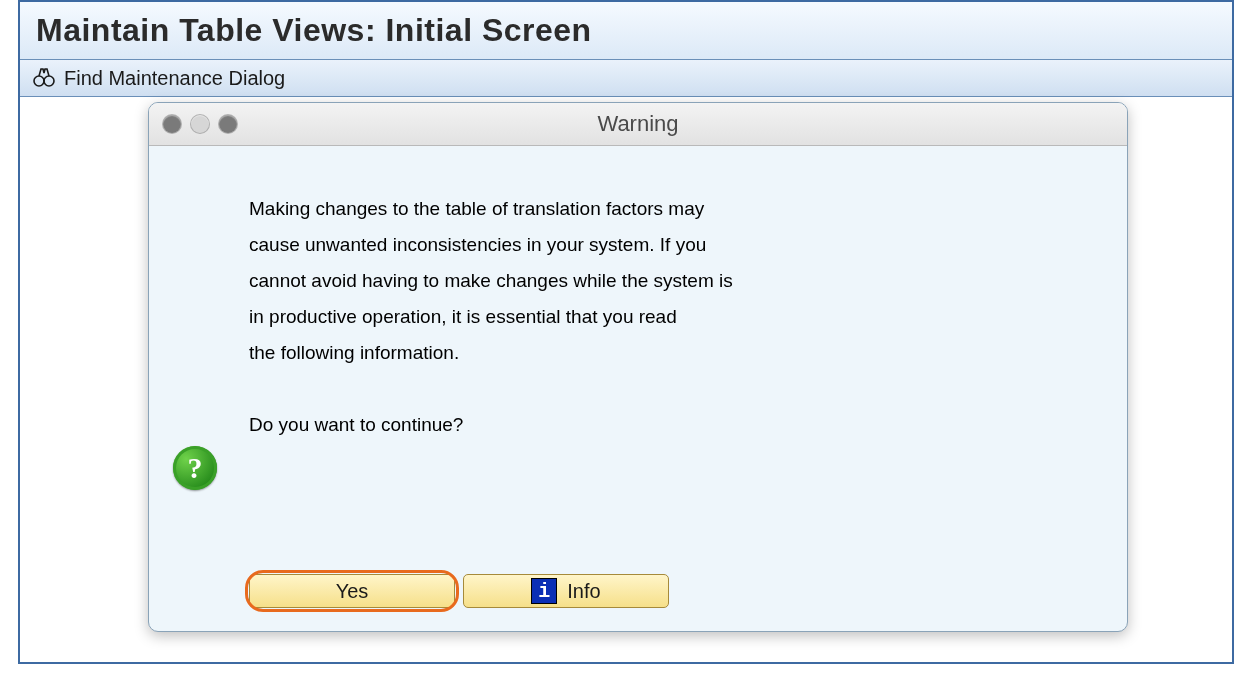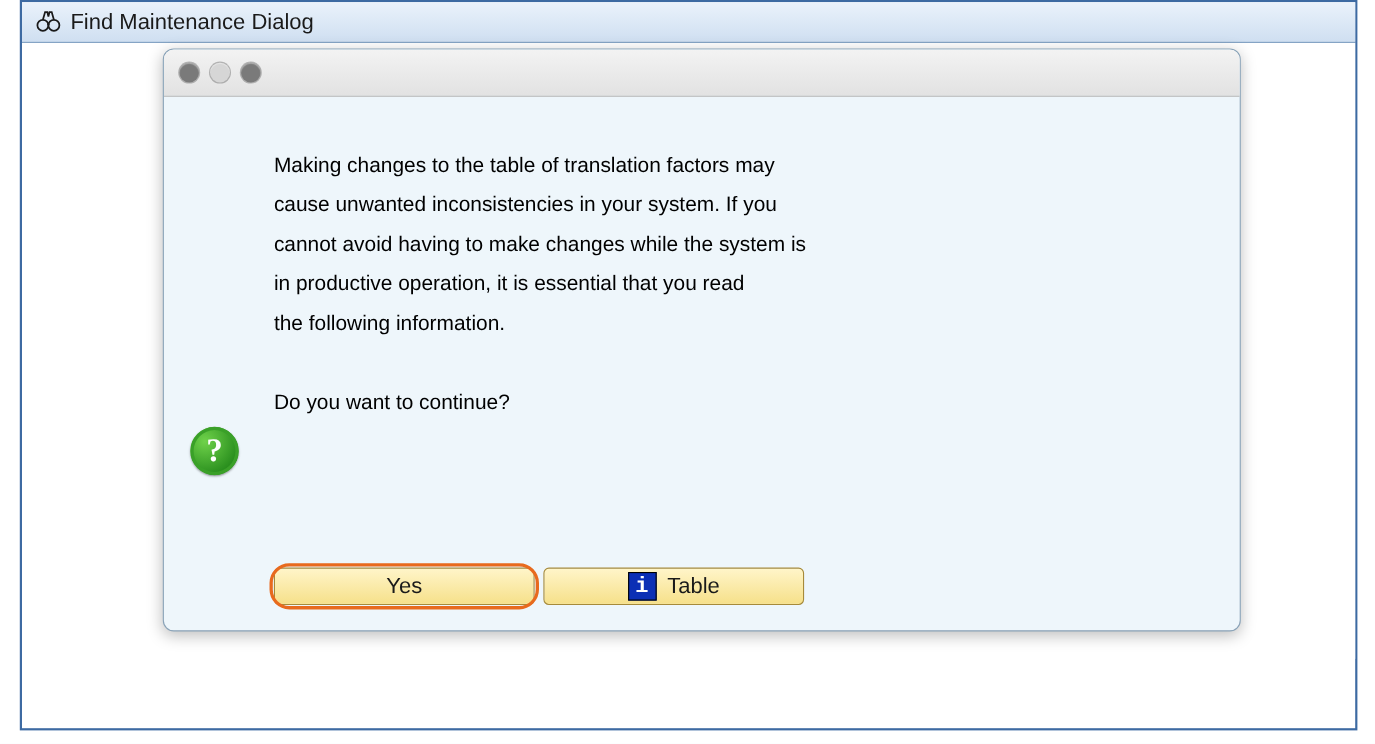--- a/index.html
+++ b/index.html
@@ -129,21 +129,21 @@
   }
 
   .dialog-buttons {
     position: absolute;
     left: 100px;
     bottom: 24px;
     display: flex;
     gap: 8px;
   }
   .sap-btn {
-    width: 237px;
+    width: 206px;
     height: 34px;
     border: 1px solid #a68a3a;
     border-radius: 5px;
     background: linear-gradient(#fff5c9, #f6e08a);
     font-size: 20px;
     color: #1a1a1a;
     display: flex;
     align-items: center;
     justify-content: center;
     gap: 10px;
@@ -180,20 +180,23 @@
     font-weight: 900;
     font-size: 20px;
     border: 1px solid #000;
   }
 </style>
 </head>
 <body>
 
 <div class="screen-frame">
 
+  <div class="title-bar">
+    <h1>Maintain Table Views: Initial Screen</h1>
+  </div>
 
   <div class="toolbar">
     <span class="icon-slot">
       <svg width="24" height="24" viewBox="0 0 24 24">
         <g fill="none" stroke="#1a1a1a" stroke-width="1.6">
           <circle cx="7" cy="15" r="5"></circle>
           <circle cx="17" cy="15" r="5"></circle>
           <path d="M7 10 L9 3 H11 L12 7 L13 3 H15 L17 10"></path>
           <path d="M11 14 h2"></path>
         </g>
@@ -205,20 +208,21 @@
   <div class="content-area">
 
     <div class="dialog">
 
       <div class="dialog-titlebar">
         <div class="traffic-lights">
           <span class="traffic-dot"></span>
           <span class="traffic-dot inactive"></span>
           <span class="traffic-dot"></span>
         </div>
+        <div class="dialog-title">Warning</div>
       </div>
 
       <div class="dialog-body">
 
         <div class="dialog-message">Making changes to the table of translation factors may
 cause unwanted inconsistencies in your system. If you
 cannot avoid having to make changes while the system is
 in productive operation, it is essential that you read
 the following information.
 
@@ -231,21 +235,21 @@
         <div class="dialog-buttons">
 
           <button class="sap-btn">
             <span class="btn-default-ring"></span>
             <span class="btn-text">Yes</span>
           </button>
 
 
           <button class="sap-btn">
             <span class="info-glyph">i</span>
-            <span class="btn-text">Table</span>
+            <span class="btn-text">Info</span>
           </button>
 
         </div>
       </div>
     </div>
 
   </div>
 </div>
 
 </body></html>

